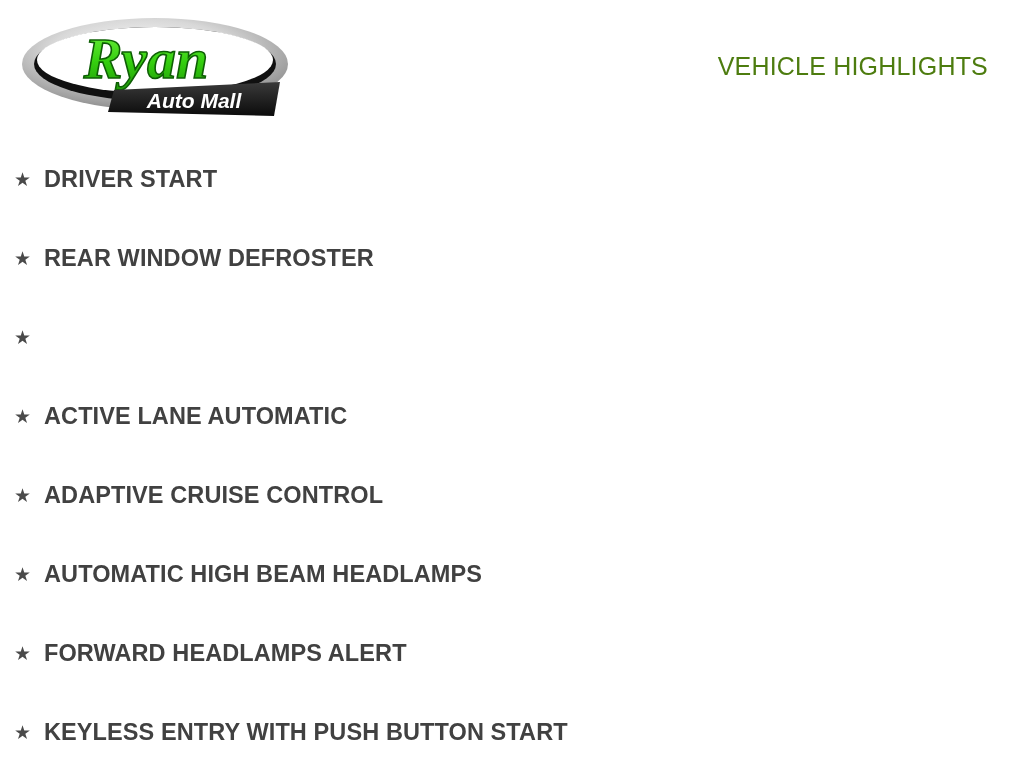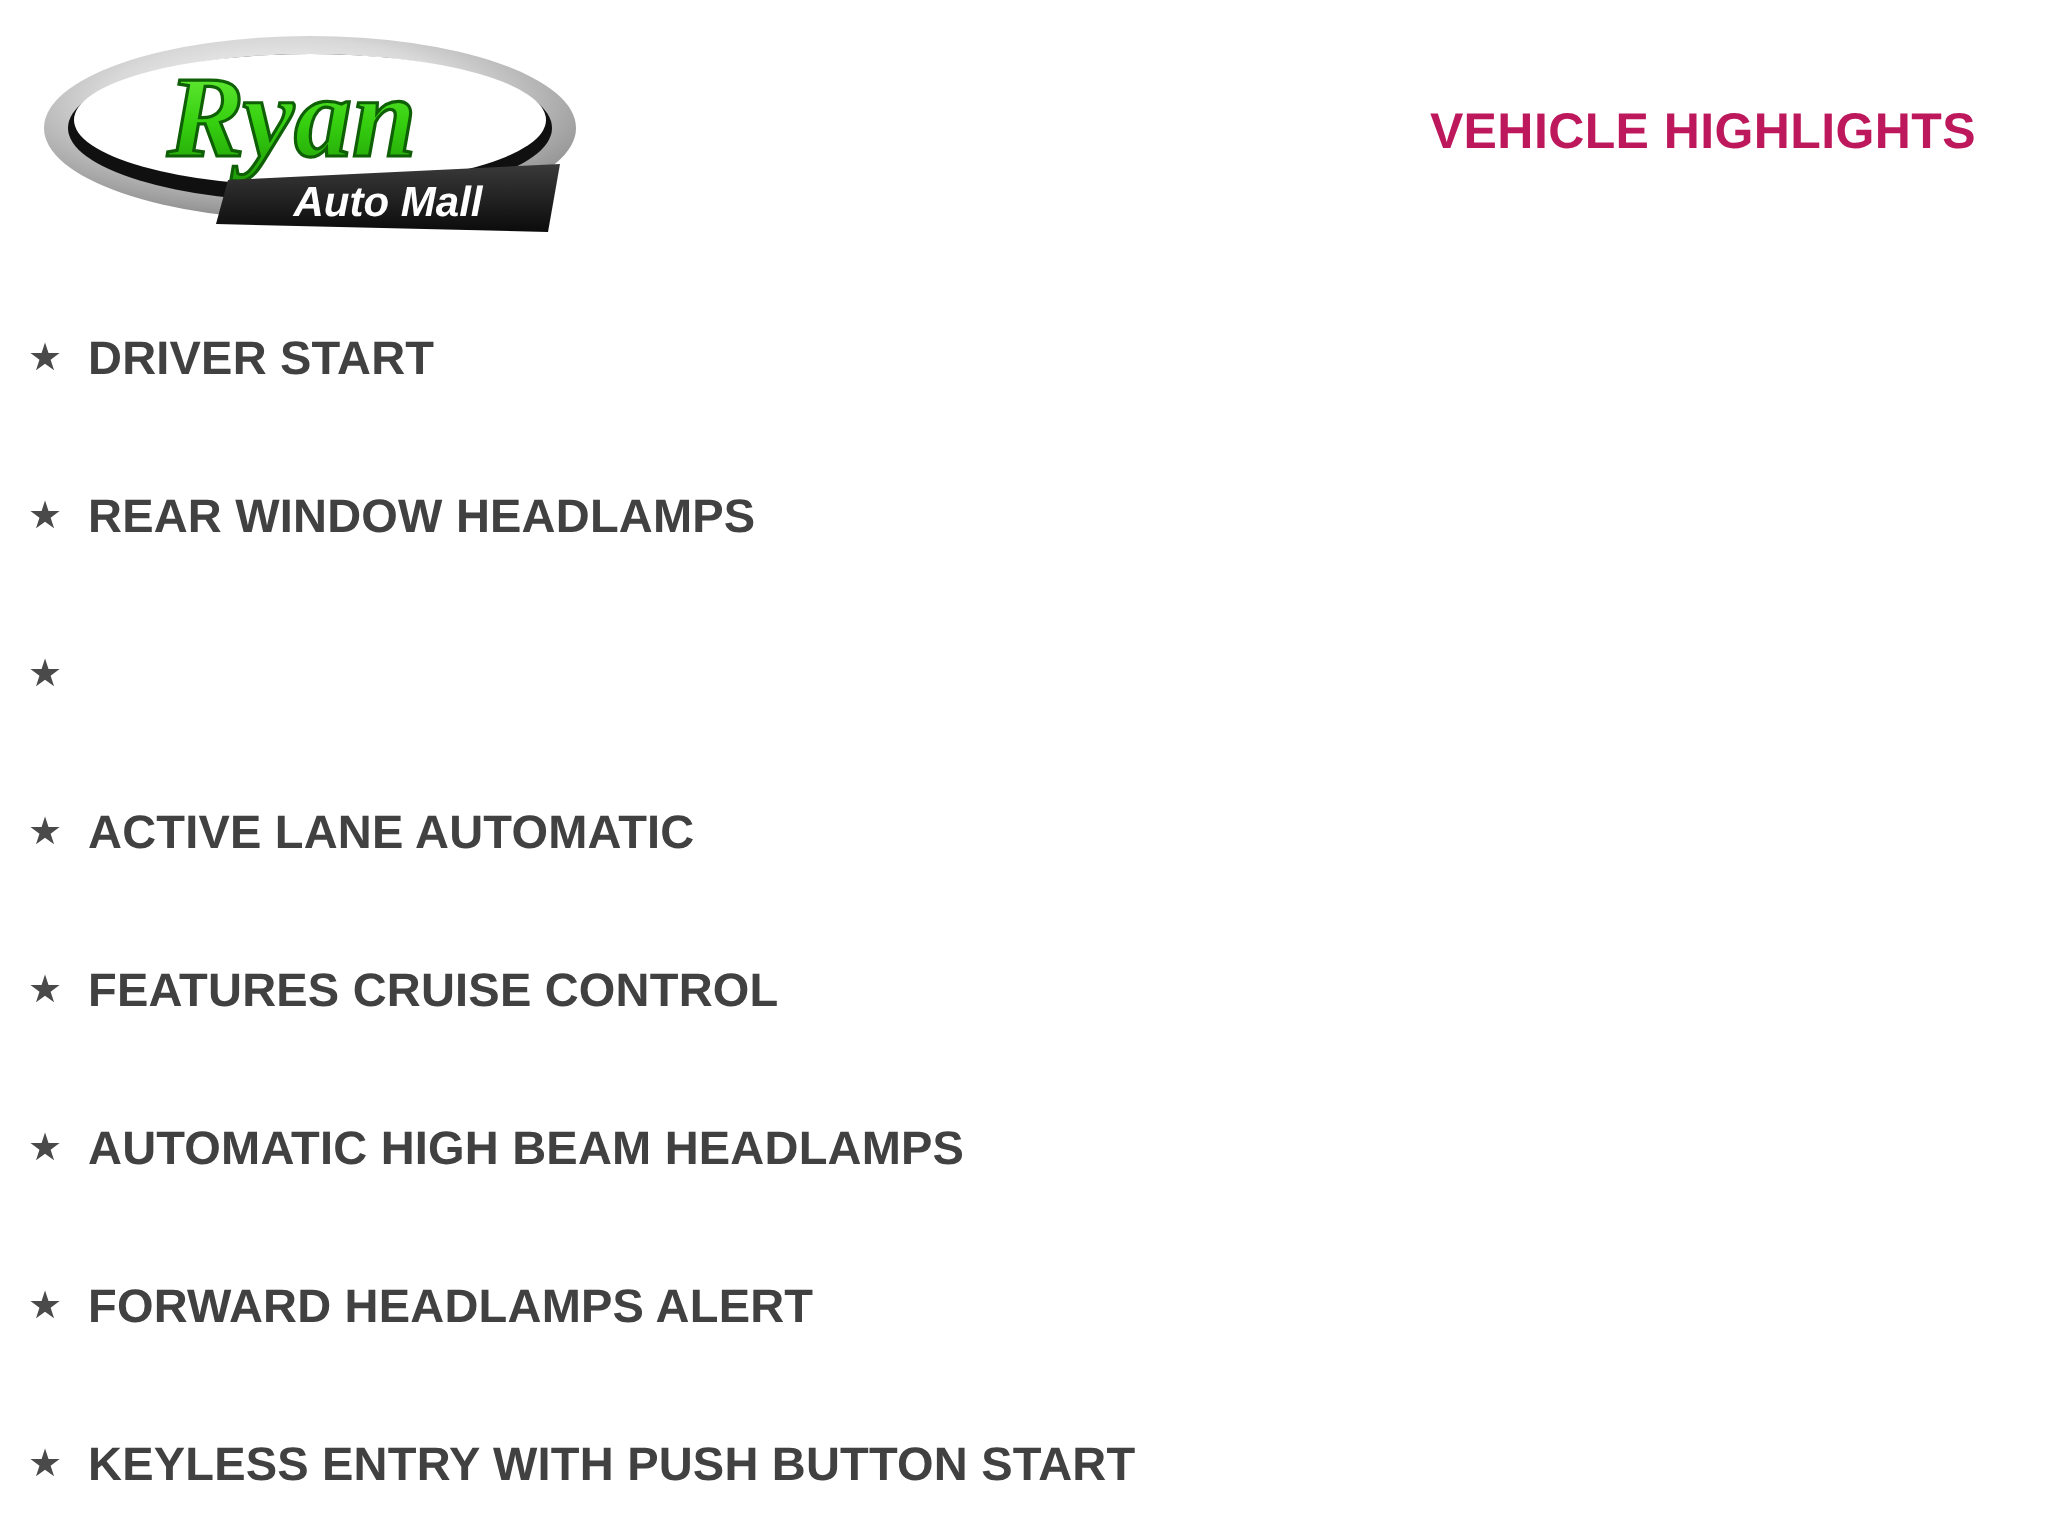--- a/index.html
+++ b/index.html
@@ -40,23 +40,23 @@
 
   .logo svg {
     display: block;
   }
 
   .header-title {
     position: absolute;
     right: 36px;
     top: 52px;
     font-size: 25px;
-    font-weight: bold;
+    font-weight: normal;
     letter-spacing: 0.2px;
-    color: #be185d;
+    color: #4d7c0f;
     white-space: nowrap;
   }
 
   
   .highlights {
     position: absolute;
     left: 0;
     top: 140px;
     width: 1024px;
     list-style: none;
@@ -129,32 +129,32 @@
     <div class="header-title">VEHICLE HIGHLIGHTS</div>
   </div>
 
   <ul class="highlights">
     <li class="highlight-item">
       <span class="star-icon">★</span>
       <span class="highlight-label">DRIVER START</span>
     </li>
     <li class="highlight-item">
       <span class="star-icon">★</span>
-      <span class="highlight-label">REAR WINDOW HEADLAMPS</span>
+      <span class="highlight-label">REAR WINDOW DEFROSTER</span>
     </li>
     <li class="highlight-item">
       <span class="star-icon">★</span>
     </li>
     <li class="highlight-item">
       <span class="star-icon">★</span>
       <span class="highlight-label">ACTIVE LANE AUTOMATIC</span>
     </li>
     <li class="highlight-item">
       <span class="star-icon">★</span>
-      <span class="highlight-label">FEATURES CRUISE CONTROL</span>
+      <span class="highlight-label">ADAPTIVE CRUISE CONTROL</span>
     </li>
     <li class="highlight-item">
       <span class="star-icon">★</span>
       <span class="highlight-label">AUTOMATIC HIGH BEAM HEADLAMPS</span>
     </li>
     <li class="highlight-item">
       <span class="star-icon">★</span>
       <span class="highlight-label">FORWARD HEADLAMPS ALERT</span>
     </li>
     <li class="highlight-item">

